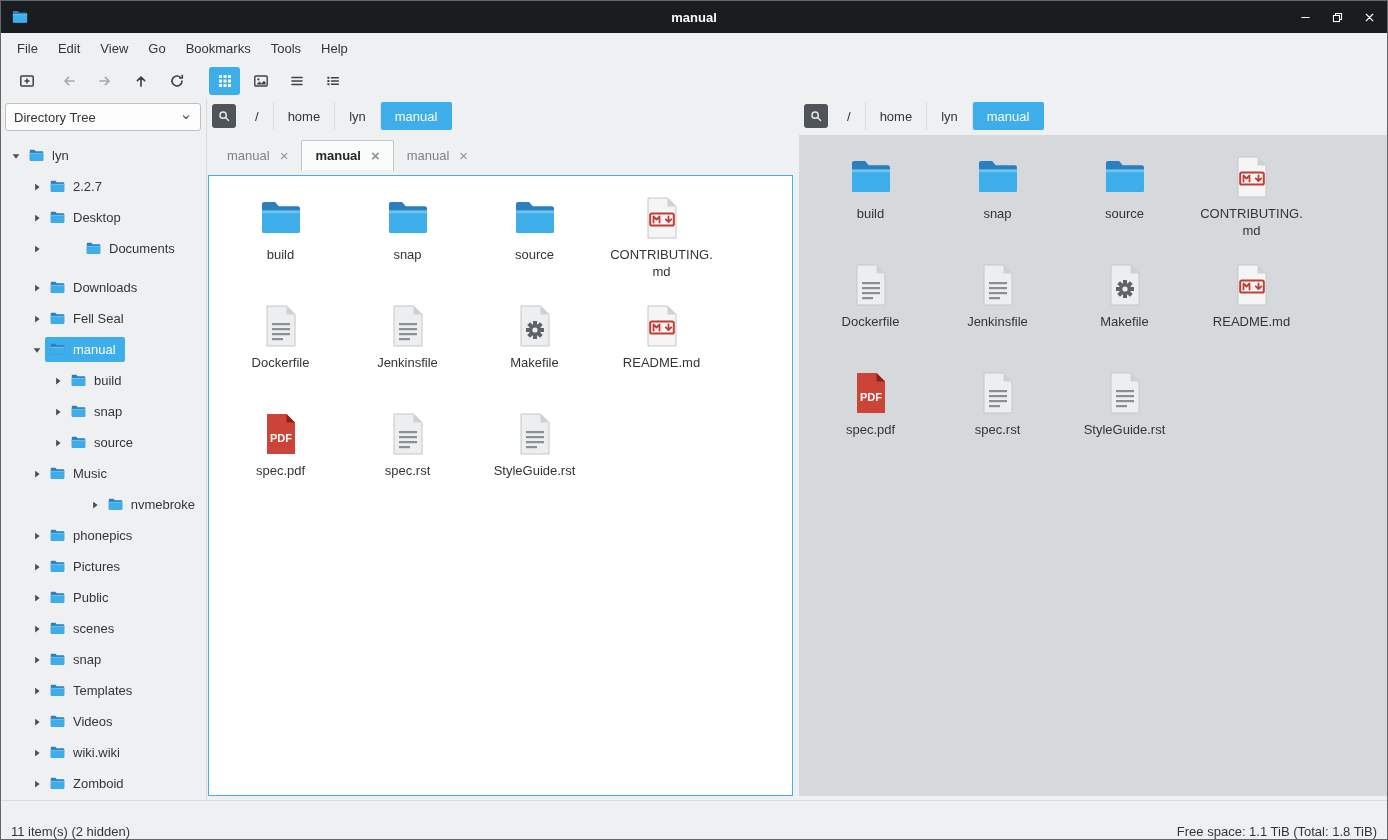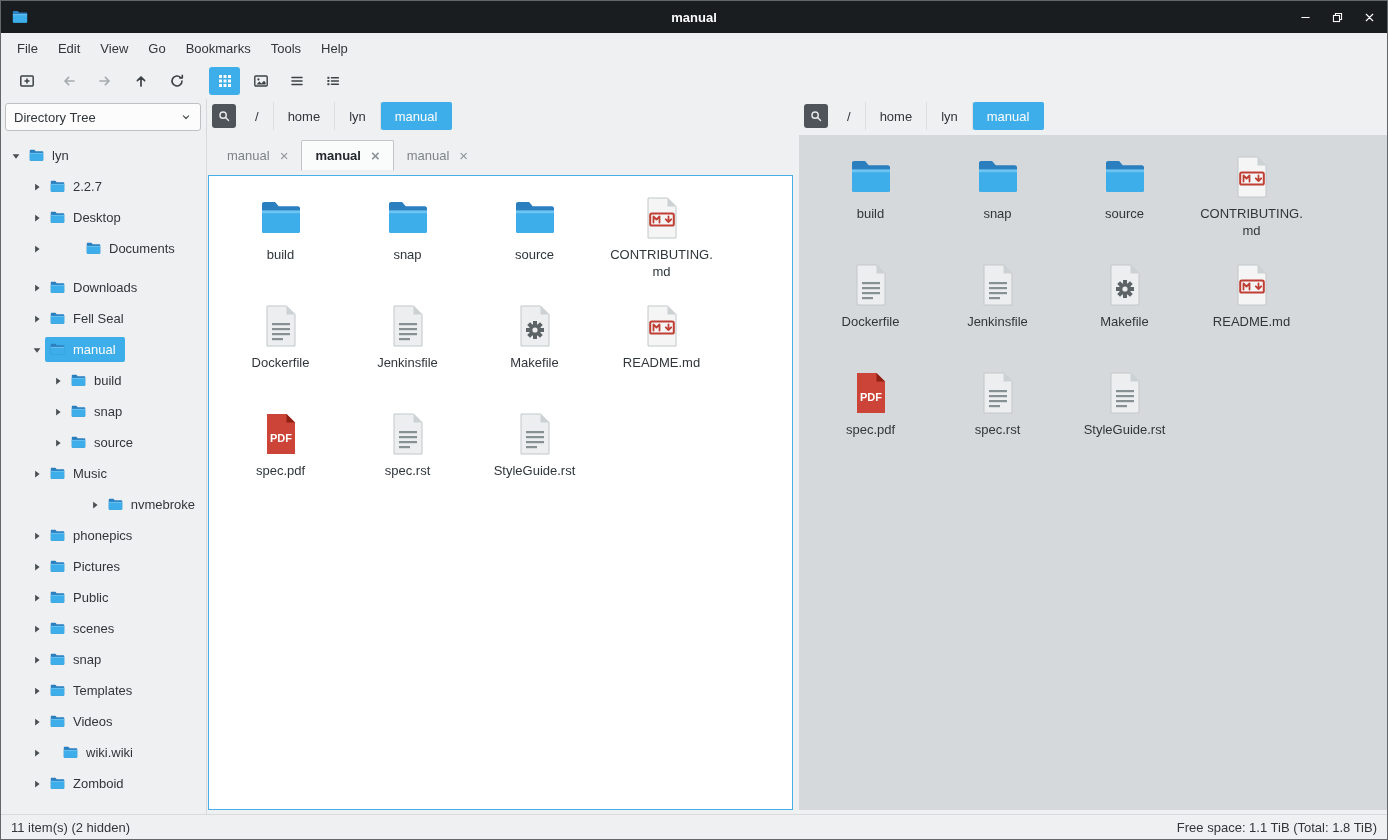--- a/index.html
+++ b/index.html
@@ -79,21 +79,21 @@
   .pane-left .fileview { background:#ffffff; border:1px solid #47aee8; margin:4px 2px 4px 1px; }
   .pane-right .fileview { background:#d6d9db; margin:2px 0 4px 0; }
 
   .grid { display:grid; grid-template-columns:repeat(4,127px); padding:13px 0 0 8px; row-gap:8px; }
   .file-item { width:127px; display:flex; flex-direction:column; align-items:center; gap:5px; padding:5px 0; min-height:100px; }
   .file-icon { width:48px; height:48px; }
   .file-icon svg { width:48px; height:48px; display:block; }
   .file-label { text-align:center; max-width:112px; line-height:1.3; overflow-wrap:anywhere; }
 
   
-  .statusbar { height:25px; flex:0 0 auto; display:flex; align-items:center;
+  .statusbar { height:39px; flex:0 0 auto; display:flex; align-items:flex-end;
     justify-content:space-between; padding:0 10px; border-top:1px solid #d8dadc;gap:20px; }
 </style>
 </head>
 <body>
 
 <div class="window">
 
   <div class="titlebar">
     <span class="app-icon">
         <svg viewBox="0 0 48 48">
@@ -552,21 +552,21 @@
               <span class="tree-folder">
                 <svg viewBox="0 0 48 48">
                   <path d="M5 10c0-1.2.9-2.1 2.1-2.1h11l3.6 4.3h19.2c1.2 0 2.1 1 2.1 2.1V37c0 1.2-1 2.1-2.1 2.1H7.1C6 39.1 5 38.2 5 37z" fill="#2b7fbf"></path>
                   <path d="M5 16.6h38V37c0 1.2-1 2.1-2.1 2.1H7.1C6 39.1 5 38.2 5 37z" fill="#3daee9"></path>
                   <path d="M5 16.6h38v2.6H5z" fill="#6ec4f0"></path>
                 </svg>
               </span>
               <span class="tree-label">Videos</span>
             </span>
           </div>
-          <div class="tree-row" style="padding-left: 25px; gap: 13px;">
+          <div class="tree-row" style="padding-left: 25px;">
             <span class="expander">
               <svg viewBox="0 0 16 16">
                 <path d="M5.5 3.5v9L11.5 8z" fill="currentColor"></path>
               </svg>
             </span>
             <span class="row-content">
               <span class="tree-folder">
                 <svg viewBox="0 0 48 48">
                   <path d="M5 10c0-1.2.9-2.1 2.1-2.1h11l3.6 4.3h19.2c1.2 0 2.1 1 2.1 2.1V37c0 1.2-1 2.1-2.1 2.1H7.1C6 39.1 5 38.2 5 37z" fill="#2b7fbf"></path>
                   <path d="M5 16.6h38V37c0 1.2-1 2.1-2.1 2.1H7.1C6 39.1 5 38.2 5 37z" fill="#3daee9"></path>

